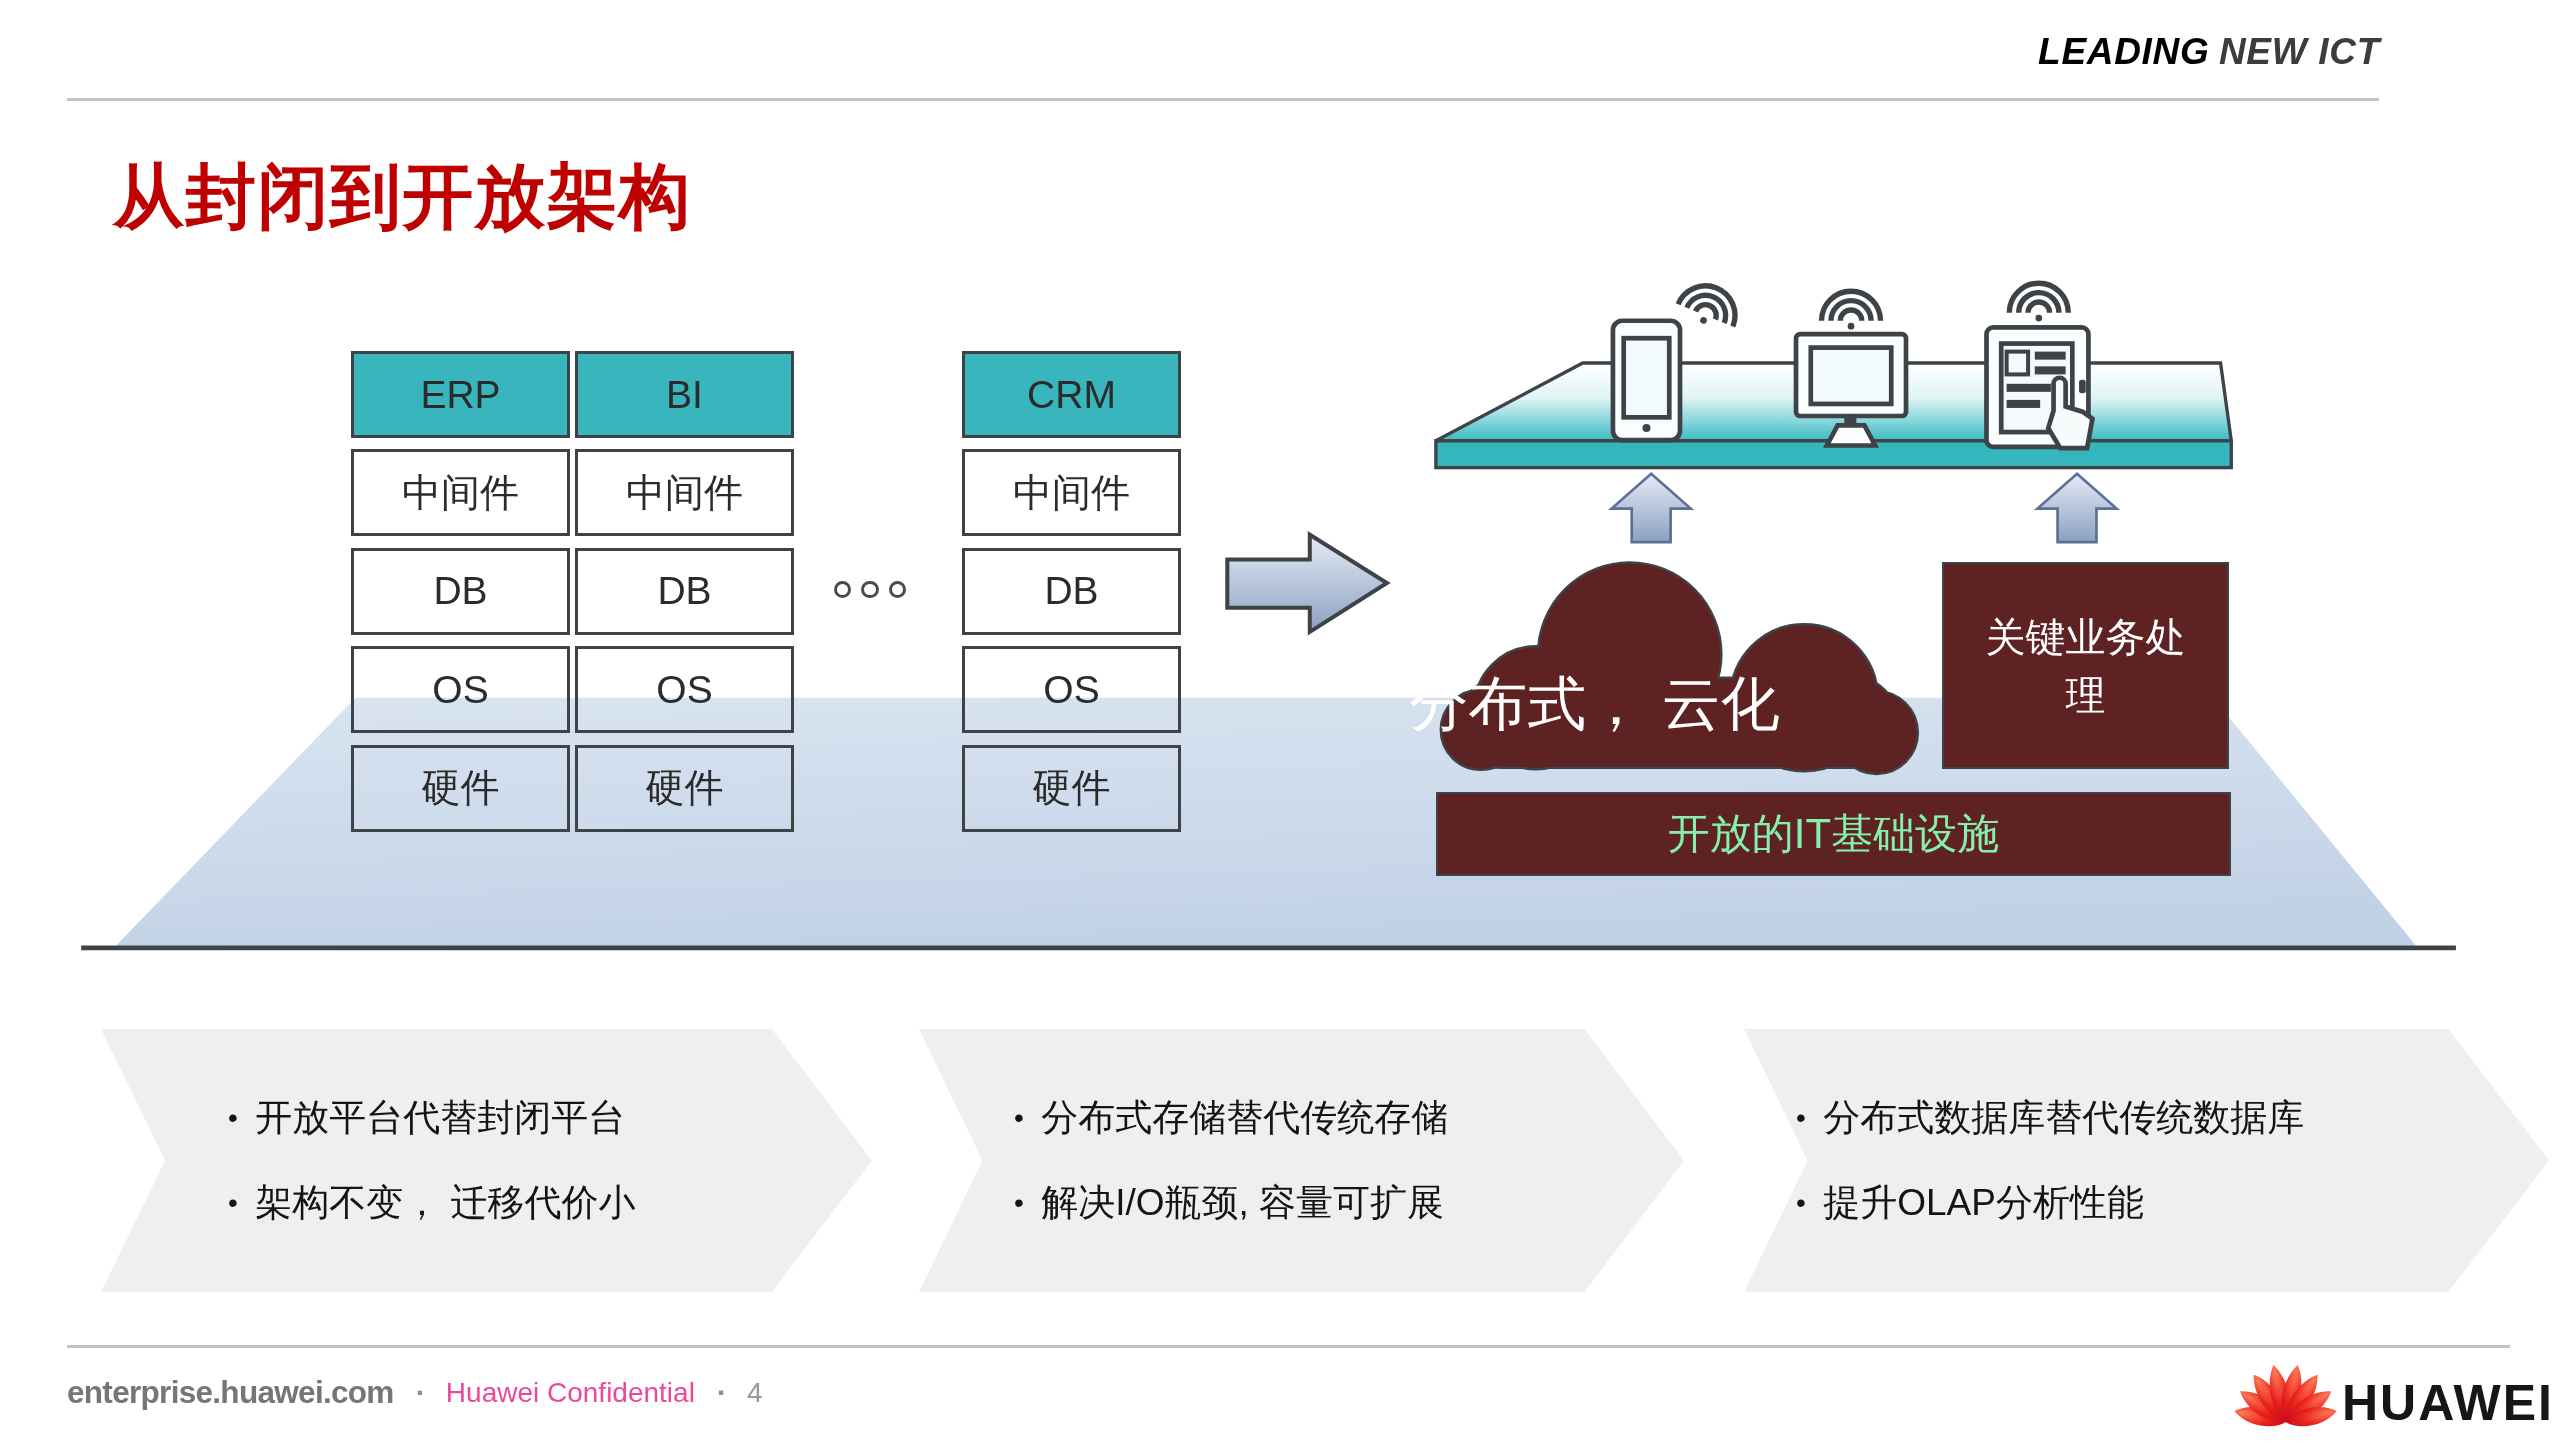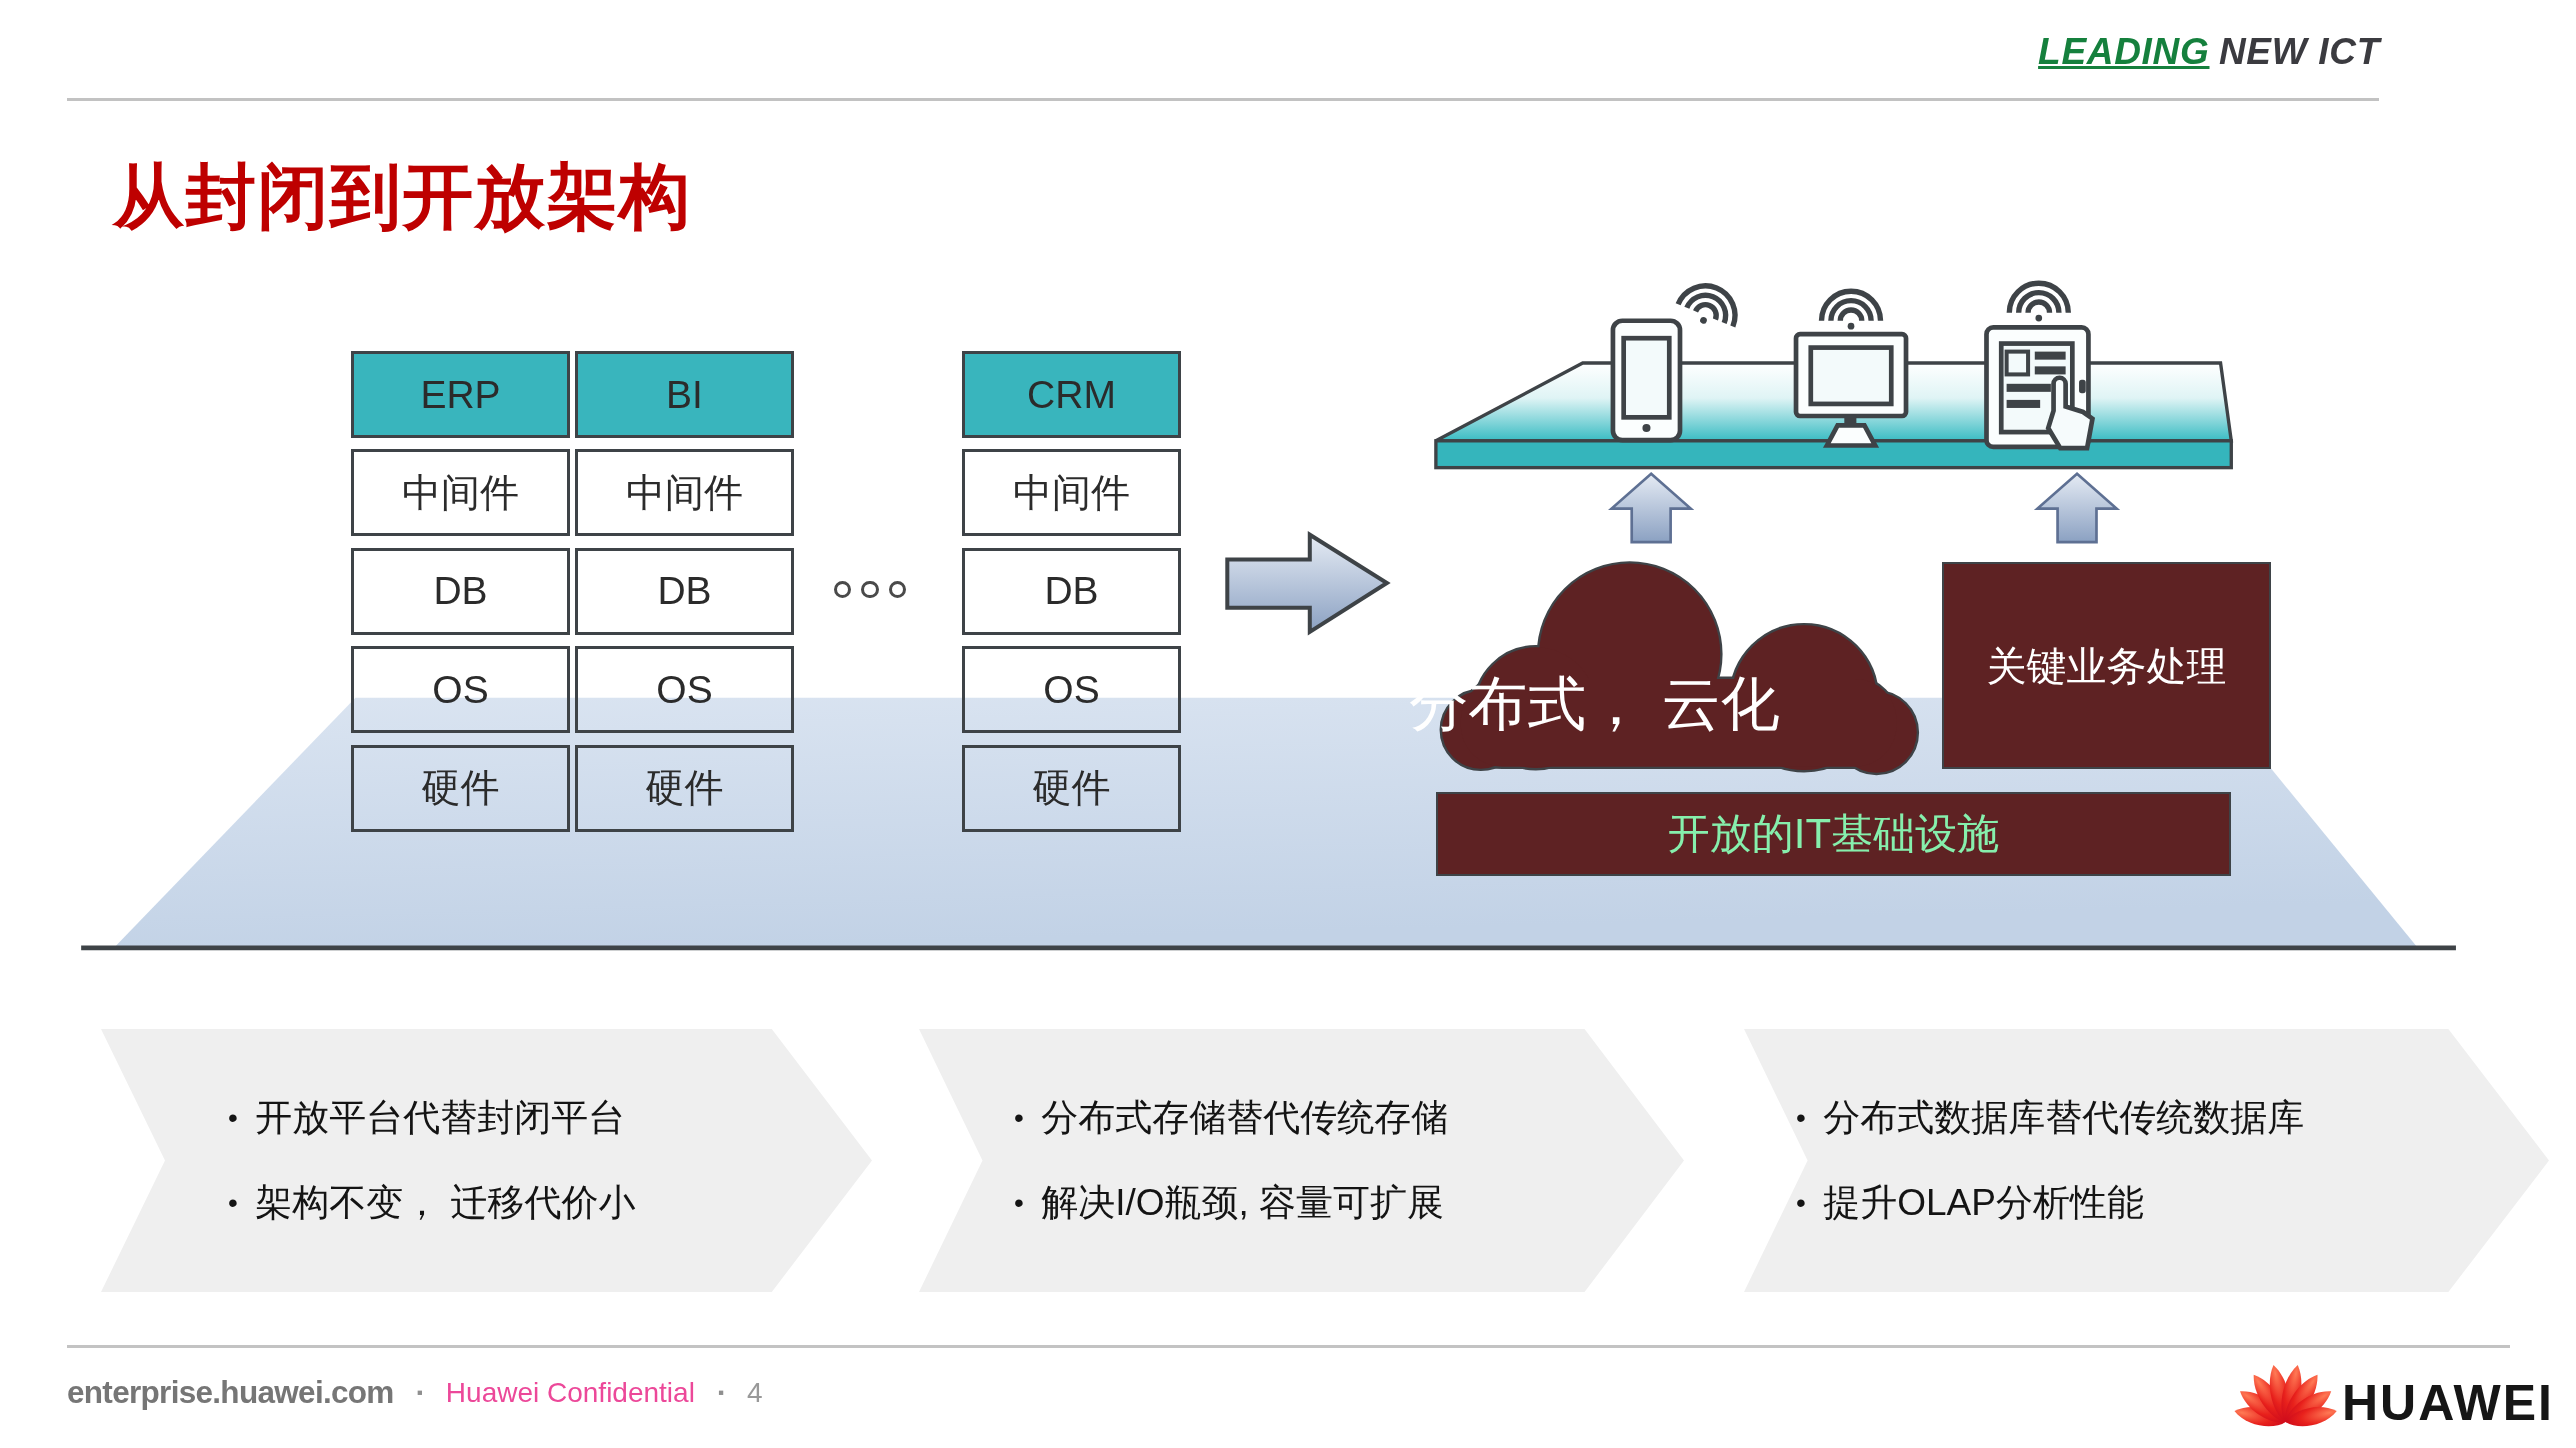--- a/index.html
+++ b/index.html
@@ -4,21 +4,21 @@
 <style>
   html,body{margin:0;padding:0;background:#ffffff;}
   body{width:2576px;height:1449px;position:relative;overflow:hidden;
        font-family:"Liberation Sans","DejaVu Sans",sans-serif;}
   #stage{position:absolute;inset:0;width:2576px;height:1449px;}
   .abs{position:absolute;}
 
   
   #brand{top:31px;right:196px;font-size:37px;font-weight:800;font-style:italic;
          letter-spacing:0.7px;white-space:nowrap;}
-  #brand .lead{color:#15803d;text-decoration:underline;}
+  #brand .lead{color:#000000;}
   #brand .newict{color:#3B3B40;margin-left:9.4px;}
   #top-rule{left:67px;top:98px;width:2312px;height:2.7px;background:#C2C2C2;}
   #page-title{left:113px;top:122px;font-size:71px;font-weight:bold;color:#BE0000;letter-spacing:1.3px;margin-top:28px;}
 
   
   #diagram{position:absolute;left:0;top:0;width:2576px;height:1449px;}
 
   
   .stack-col{position:absolute;top:351px;width:219px;display:flex;flex-direction:column;gap:11.4px;}
   .stack-box{height:87px;box-sizing:border-box;border:3.4px solid #3E4347;display:flex;
@@ -26,21 +26,21 @@
   .stack-box.app{background:#39B5BD;}
   #col-erp{left:335px;padding-left:16px;} #col-bi{left:575px;} #col-crm{left:942px;padding-left:20px;}
 
   
   #ellipsis{left:834px;top:581px;display:flex;gap:10px;}
   #ellipsis .dot{width:17.4px;height:17.4px;border:3.4px solid #4A4A4A;border-radius:50%;
                  background:#fff;box-sizing:border-box;}
 
   
   #cloud-label{left:1373px;top:665px;width:443px;text-align:center;font-size:59px;color:#ffffff;}
-  #critical-box{left:1942px;top:562px;width:329px;height:207px;box-sizing:border-box;
+  #critical-box{left:1942px;top:562px;width:287px;height:207px;box-sizing:border-box;
                 background:#5E2223;border:2.7px solid #3E4347;display:flex;align-items:center;
                 justify-content:center;text-align:center;color:#fff;font-size:40px;line-height:1.45;
                 padding:0 25.5px;}
   #infra-bar{left:1436px;top:792px;width:795px;height:84px;box-sizing:border-box;
              background:#5E2223;border:2.7px solid #3E4347;display:flex;align-items:center;
              justify-content:center;color:#86efac;font-size:42px;}
 
   
   .chevron{position:absolute;top:1029px;height:263px;background:#EFEFEF;
            display:flex;flex-direction:column;justify-content:center;gap:35px;box-sizing:border-box;}

